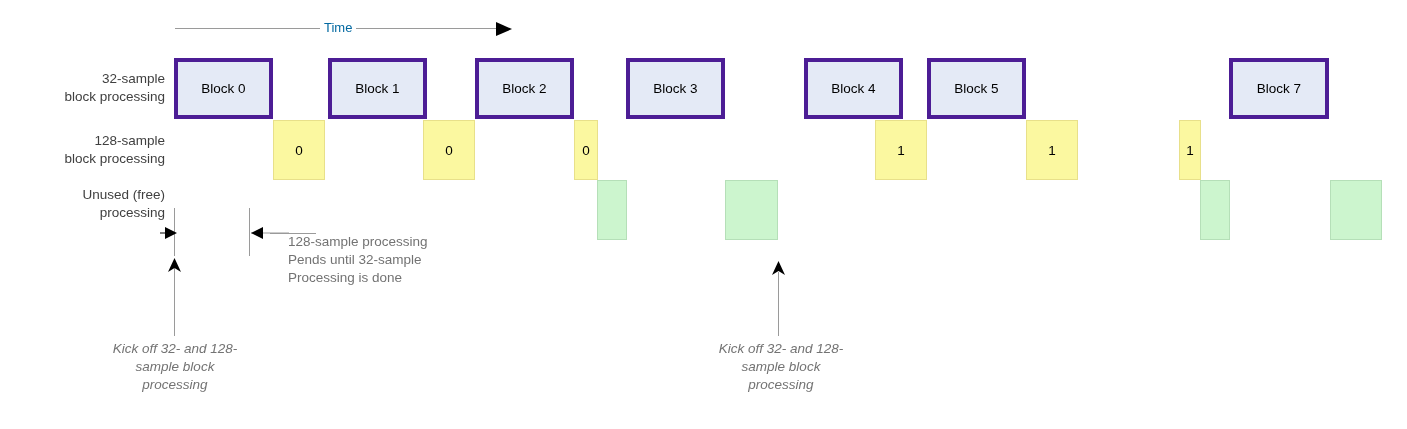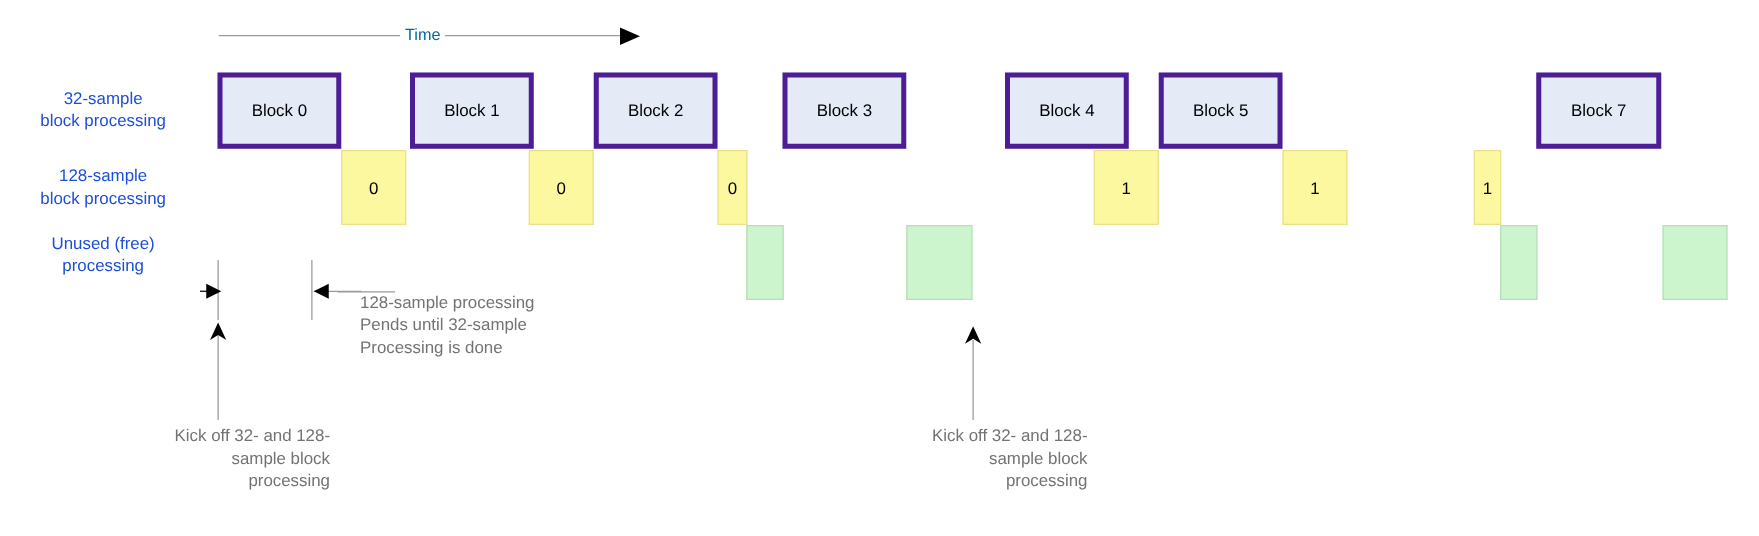--- a/index.html
+++ b/index.html
@@ -13,24 +13,24 @@
   }
   #diagram {
     position: relative;
     width: 1407px;
     height: 429px;
     overflow: hidden;
     background: #ffffff;
   }
   .row-label {
     position: absolute;
-    text-align: center;
+    text-align: right;
     font-size: 13.5px;
     line-height: 18px;
-    color: #1d4ed8;
+    color: #404040;
     white-space: pre-line;
   }
   .block {
     position: absolute;
     box-sizing: border-box;
     background: #e4eaf6;
     border: 4px solid #4c1d95;
     display: flex;
     align-items: center;
     justify-content: center;
@@ -73,21 +73,22 @@
     background: #9a9a9a;
   }
   .note {
     position: absolute;
     font-size: 13.5px;
     line-height: 18px;
     color: #737373;
     white-space: pre-line;
   }
   .note-center {
-    text-align: right;
+    text-align: center;
+    font-style: italic;
   }
   .arrow-svg {
     position: absolute;
     overflow: visible;
   }
 </style>
 </head>
 <body>
 
 <div id="diagram">

